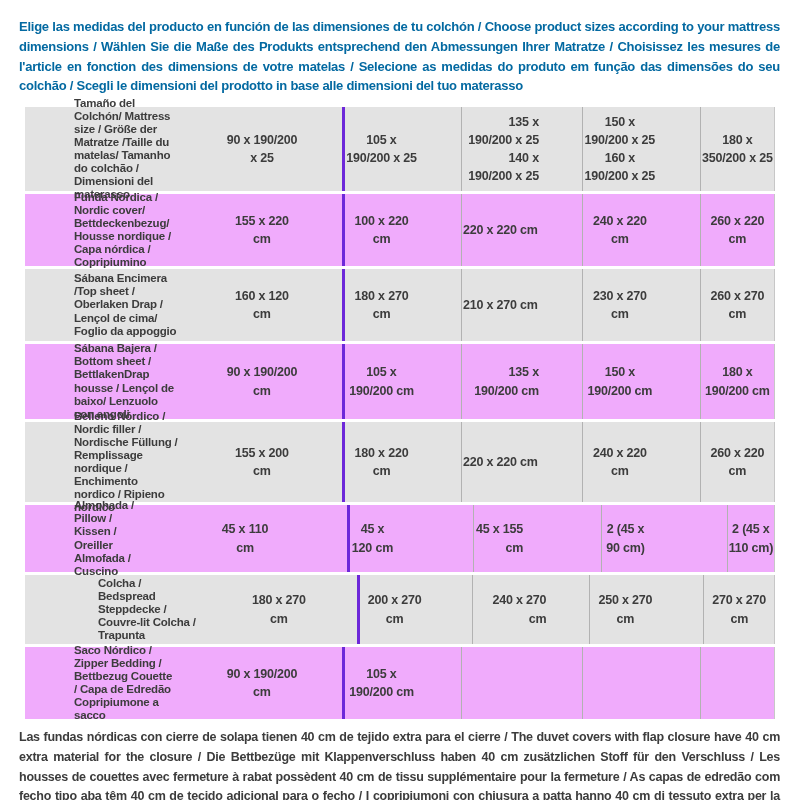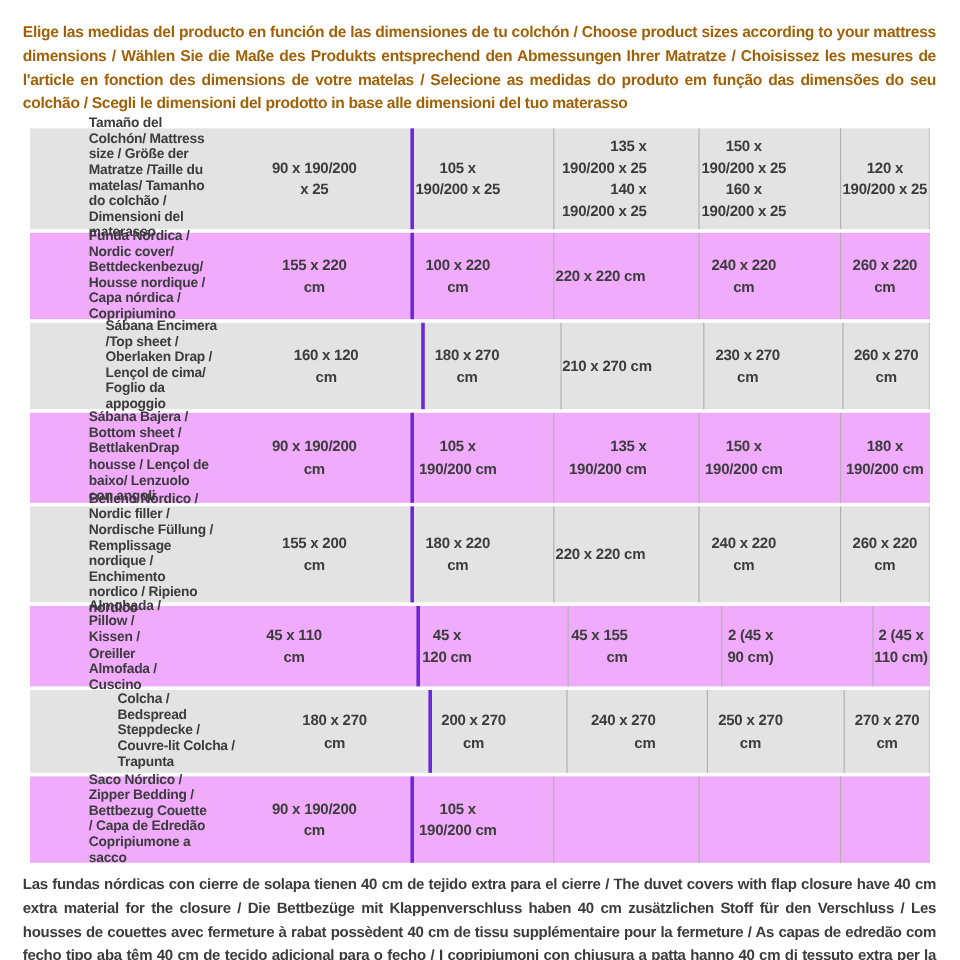--- a/index.html
+++ b/index.html
@@ -19,36 +19,36 @@
     height: 800px;
     overflow: hidden;
     background: #ffffff;
   }
   .intro {
     margin: 17px 20px 11px 19px;
     font-size: 13px;
     line-height: 1.52;
     letter-spacing: -0.25px;
     text-align: justify;
-    color: #a16207;
+    color: #0369a1;
   }
   .size-table {
     margin-left: 25px;
     width: 750px;
   }
   .row {
     display: flex;
     align-items: stretch;
     margin-bottom: 3px;
   }
   .row.shade-a { background: #e3e3e3; }
   .row.shade-b { background: #f0abfc; }
   .row:nth-child(1) { height: 84px; }
   .row:nth-child(2) { height: 72px; }
-  .row:nth-child(3) { height: 72px; padding-left: 14px; }
+  .row:nth-child(3) { height: 72px; }
   .row:nth-child(4) { height: 75px; }
   .row:nth-child(5) { height: 80px; }
   .row:nth-child(6) { height: 67px; gap: 35px; }
   .row:nth-child(7) { height: 69px; padding-left: 24px; }
   .row:nth-child(8) { height: 72px; }
   .cell {
     display: flex;
     align-items: center;
     box-sizing: border-box;
     margin-left: 43px;
@@ -95,21 +95,21 @@
   <div class="size-table">
 
     <div class="row shade-a">
       <div class="cell label">Tamaño del Colchón/ Mattress size / Größe der Matratze /Taille du matelas/ Tamanho do colchão / Dimensioni del materasso</div>
       <div class="cell value c1">90 x 190/200 x 25</div>
       <div class="cell value c2">105 x 190/200 x 25</div>
       <div class="cell value c3">135 x 190/200 x 25
 140 x 190/200 x 25</div>
       <div class="cell value c4">150 x 190/200 x 25
 160 x 190/200 x 25</div>
-      <div class="cell value c5">120 x 190/200 x 25</div>
+      <div class="cell value c5">180 x 350/200 x 25</div>
     </div>
 
     <div class="row shade-b">
       <div class="cell label">Funda Nórdica /  Nordic cover/ Bettdeckenbezug/ Housse nordique  / Capa nórdica / Copripiumino</div>
       <div class="cell value c1">155 x 220 cm</div>
       <div class="cell value c2">100 x 220 cm</div>
       <div class="cell value c3">220 x 220 cm</div>
       <div class="cell value c4">240 x 220 cm</div>
       <div class="cell value c5">260 x 220 cm</div>
     </div>

